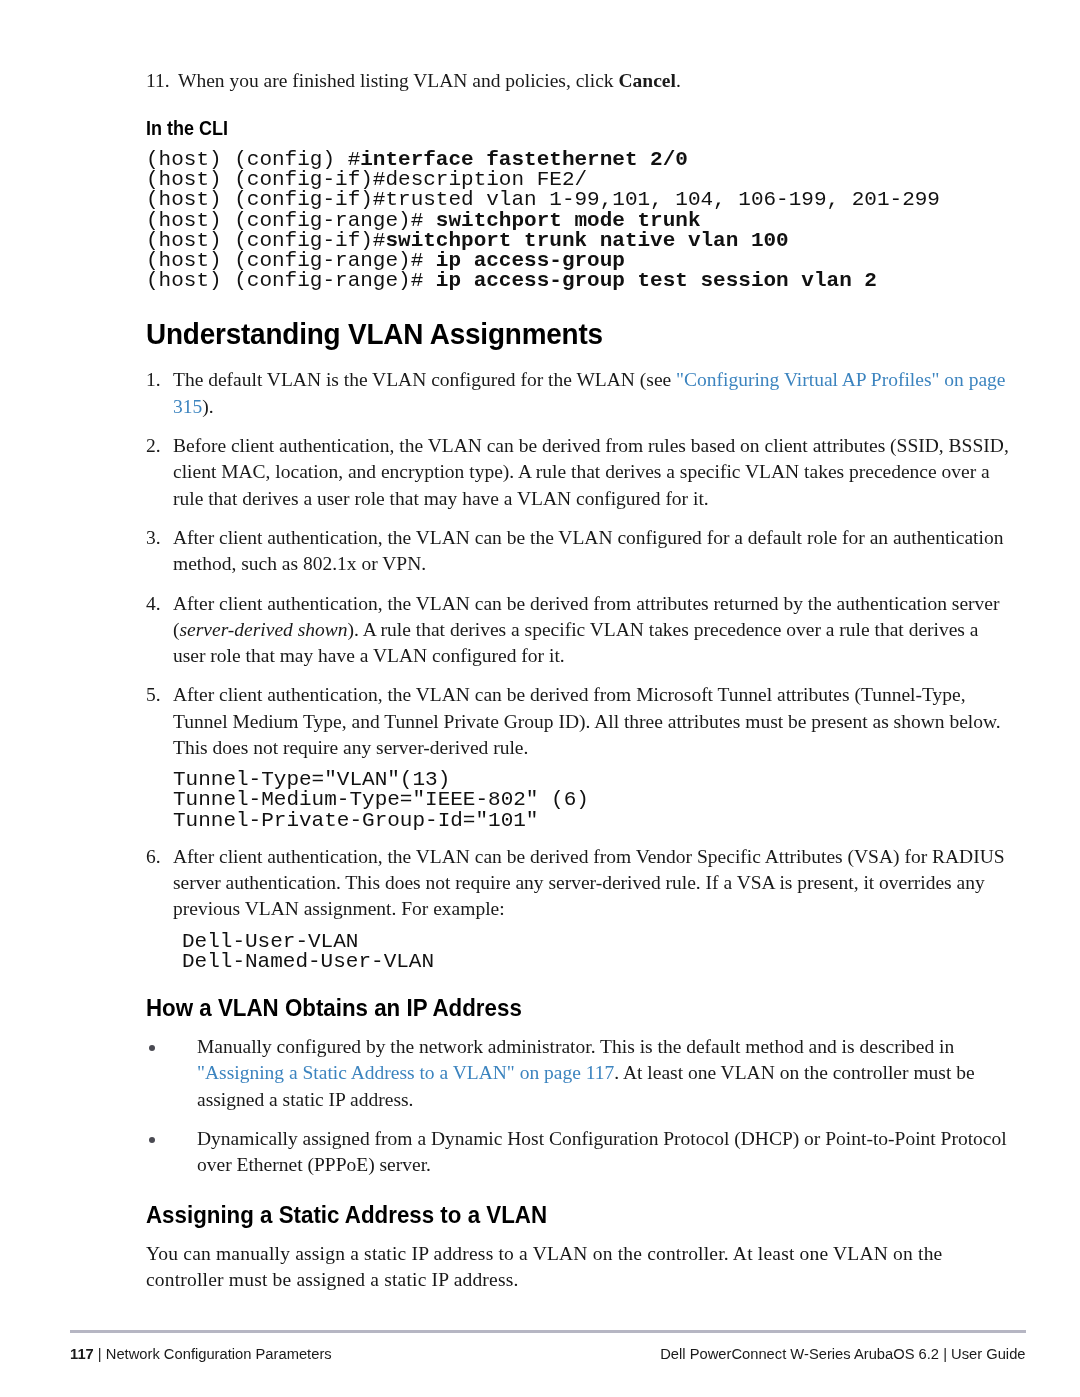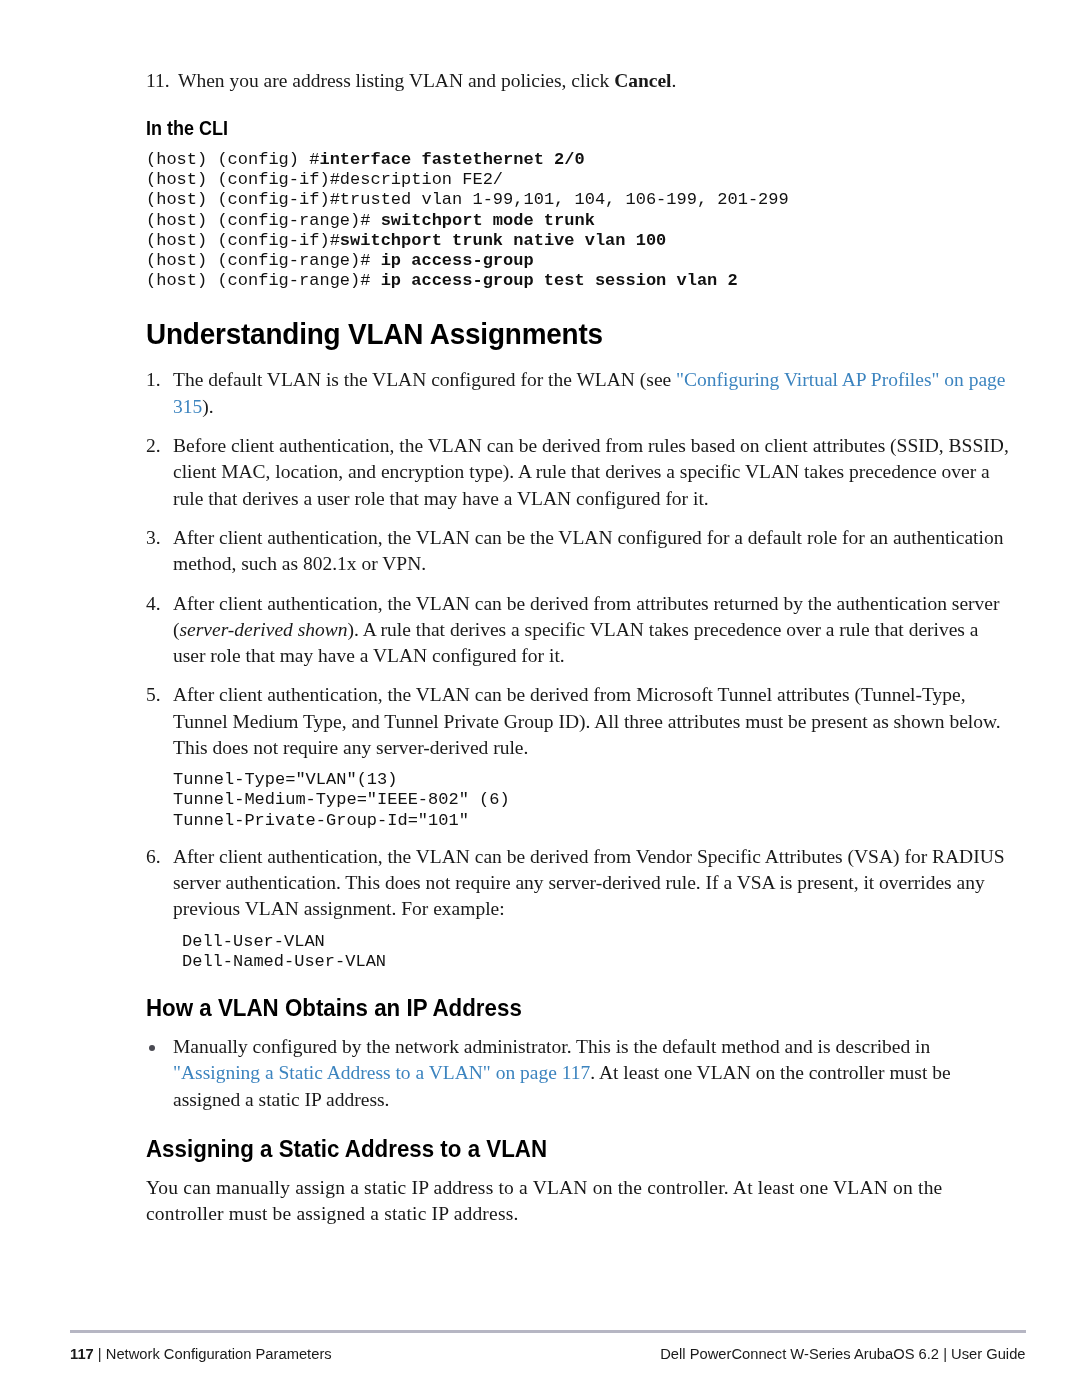--- a/index.html
+++ b/index.html
@@ -84,21 +84,21 @@
     line-height: 24px;
     margin: 22px 0 10px 0;
     color: #000000;
     transform: scaleX(0.9);
     transform-origin: left center;
   }
 
   
   pre.code {
     font-family: "Liberation Mono", "DejaVu Sans Mono", monospace;
-    font-size: 17px;
+    font-size: 21px;
     line-height: 20.2px;
     margin: 0;
     color: #111111;
     white-space: pre;
     letter-spacing: 0px;
   }
   pre.code b { font-weight: bold; }
   .code-block { margin: 0 0 6px 0; }
   .code-indent {
     margin-left: 27px;
@@ -131,20 +131,21 @@
   ul.bullets {
     list-style: none;
     margin: 0 0 4px 0;
     padding: 0;
   }
   ul.bullets > li {
     display: flex;
     font-size: 19.5px;
     line-height: 26.3px;
     margin-bottom: 13px;
+    gap: 24px;
   }
   ul.bullets > li .bdot {
     flex: 0 0 27px;
     width: 27px;
     position: relative;
   }
   ul.bullets > li .bdot::before {
     content: "";
     position: absolute;
     left: 3px;
@@ -190,21 +191,21 @@
 </head>
 <body>
 
 <div class="page">
 
   <div class="content">
 
     <div id="proc-list">
         <div class="proc-item">
           <span class="proc-num">11.</span>
-          <span class="proc-text"><span>When you are address listing VLAN and policies, click </span><b class="strong">Cancel</b><span>.</span></span>
+          <span class="proc-text"><span>When you are finished listing VLAN and policies, click </span><b class="strong">Cancel</b><span>.</span></span>
         </div>
       </div>
 
     <h3 class="h-cli">In the CLI</h3>
 
     <div class="code-block">
       <pre class="code" id="cli-lines"><span>(host) (config) #</span><b>interface fastethernet 2/0</b>
 <span>(host) (config-if)#</span><span>description FE2/</span>
 <span>(host) (config-if)#</span><span>trusted vlan 1-99,101, 104, 106-199, 201-299</span>
 <span>(host) (config-range)# </span><b>switchport mode trunk</b>
@@ -245,20 +246,24 @@
         </li>
       </ol>
 
     <h2 class="h-sub">How a VLAN Obtains an IP Address</h2>
 
     <ul class="bullets" id="bullet-list">
         <li>
           <span class="bdot"></span>
           <span class="t"><span>Manually configured by the network administrator. This is the default method and is described in </span><a class="xref" href="#">"Assigning a Static Address to a VLAN" on page 117</a><span>. At least one VLAN on the controller must be assigned a static IP address.</span></span>
         </li>
+        <li>
+          <span class="bdot"></span>
+          <span class="t"><span>Dynamically assigned from a Dynamic Host Configuration Protocol (DHCP) or Point-to-Point Protocol over Ethernet (PPPoE) server.</span></span>
+        </li>
       </ul>
 
     <h2 class="h-sub">Assigning a Static Address to a VLAN</h2>
     <p class="body">You can manually assign a static IP address to a VLAN on the controller. At least one VLAN on the controller must be assigned a static IP address.</p>
 
   </div>
 
   <div class="footer-rule"></div>
 
   <div class="footer">

